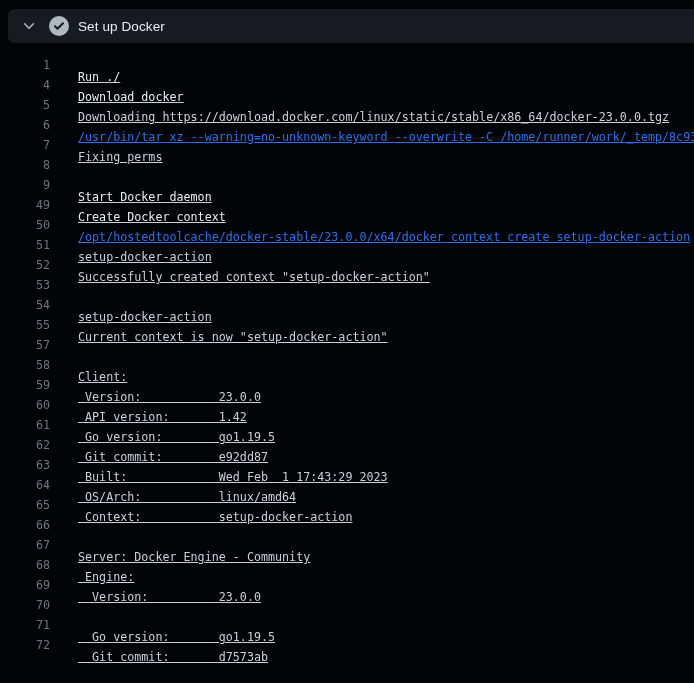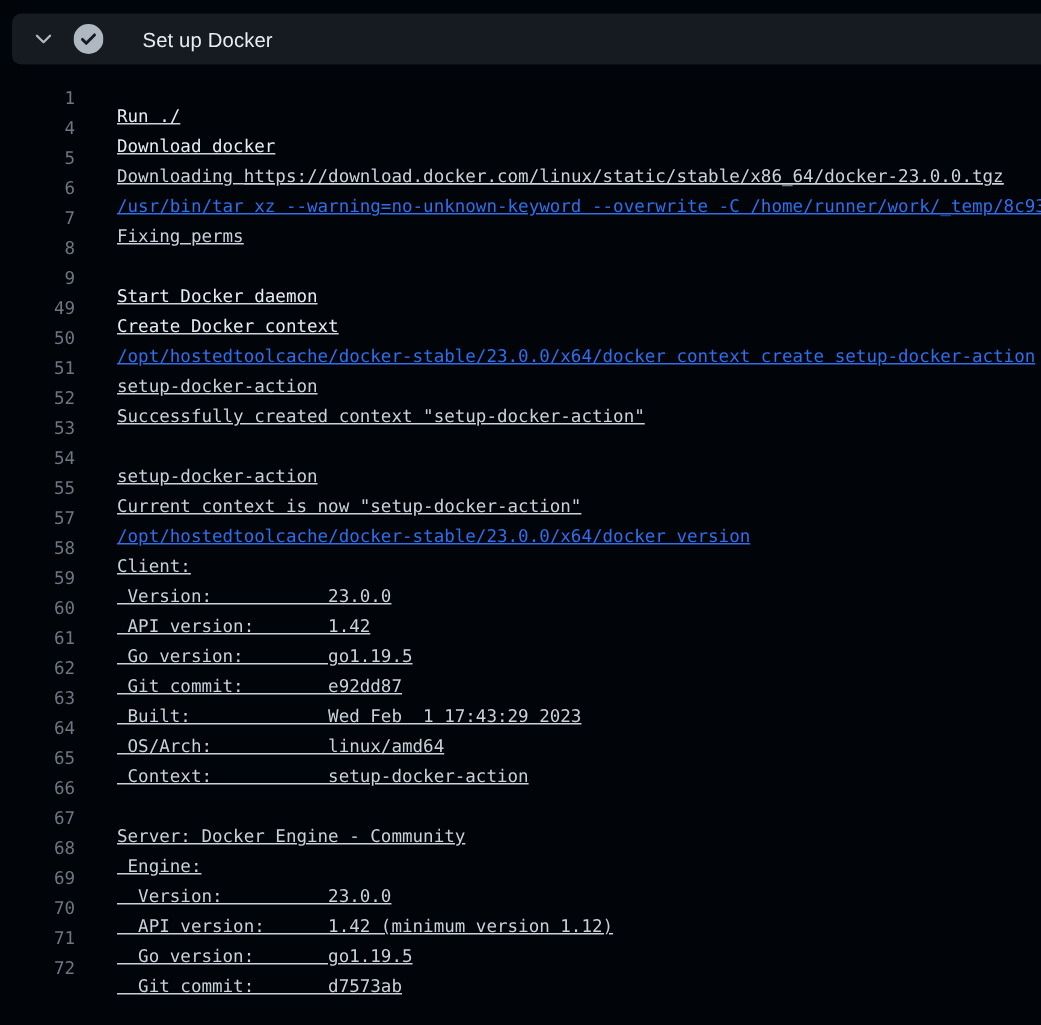--- a/index.html
+++ b/index.html
@@ -34,21 +34,21 @@
     justify-content: center;
     flex: 0 0 auto;
   }
   .status-icon {
     margin-left: 8px;
     width: 20px;
     height: 20px;
     flex: 0 0 auto;
   }
   .step-title {
-    margin-left: 26px;
+    margin-left: 9px;
     color: #e6edf3;
     font-family: "Liberation Sans", sans-serif;
     font-size: 13.5px;
     font-weight: 500;
     letter-spacing: 0.1px;
   }
   .log {
     position: absolute;
     top: 55px;
     left: 0;
@@ -114,29 +114,29 @@
     <div class="row"><span class="num">7</span><span class="content">Fixing perms</span></div>
     <div class="row"><span class="num">8</span></div>
     <div class="row group"><span class="num">9</span><span class="content"><span class="gtitle">Start Docker daemon</span></span></div>
     <div class="row group"><span class="num">49</span><span class="content"><span class="gtitle">Create Docker context</span></span></div>
     <div class="row"><span class="num">50</span><span class="content cmd">/opt/hostedtoolcache/docker-stable/23.0.0/x64/docker context create setup-docker-action</span></div>
     <div class="row"><span class="num">51</span><span class="content">setup-docker-action</span></div>
     <div class="row"><span class="num">52</span><span class="content">Successfully created context "setup-docker-action"</span></div>
     <div class="row"><span class="num">53</span></div>
     <div class="row"><span class="num">54</span><span class="content">setup-docker-action</span></div>
     <div class="row"><span class="num">55</span><span class="content">Current context is now "setup-docker-action"</span></div>
-    <div class="row"><span class="num">57</span><span class="content cmd">/opt/hostedtoolcache/docker-stable/23.0.0/x64/docker version</span></div>
+    <div class="row"><span class="num">57</span></div>
     <div class="row"><span class="num">58</span><span class="content">Client:</span></div>
     <div class="row"><span class="num">59</span><span class="content"> Version:           23.0.0</span></div>
     <div class="row"><span class="num">60</span><span class="content"> API version:       1.42</span></div>
     <div class="row"><span class="num">61</span><span class="content"> Go version:        go1.19.5</span></div>
     <div class="row"><span class="num">62</span><span class="content"> Git commit:        e92dd87</span></div>
     <div class="row"><span class="num">63</span><span class="content"> Built:             Wed Feb  1 17:43:29 2023</span></div>
     <div class="row"><span class="num">64</span><span class="content"> OS/Arch:           linux/amd64</span></div>
     <div class="row"><span class="num">65</span><span class="content"> Context:           setup-docker-action</span></div>
     <div class="row"><span class="num">66</span><span class="content"></span></div>
     <div class="row"><span class="num">67</span><span class="content">Server: Docker Engine - Community</span></div>
     <div class="row"><span class="num">68</span><span class="content"> Engine:</span></div>
     <div class="row"><span class="num">69</span><span class="content">  Version:          23.0.0</span></div>
-    <div class="row"><span class="num">70</span><span class="content">  API version:      1.42 (minimum version 1.12)</span></div>
+    <div class="row"><span class="num">70</span></div>
     <div class="row"><span class="num">71</span><span class="content">  Go version:       go1.19.5</span></div>
     <div class="row"><span class="num">72</span><span class="content">  Git commit:       d7573ab</span></div>
   </div>
 
 </body></html>

